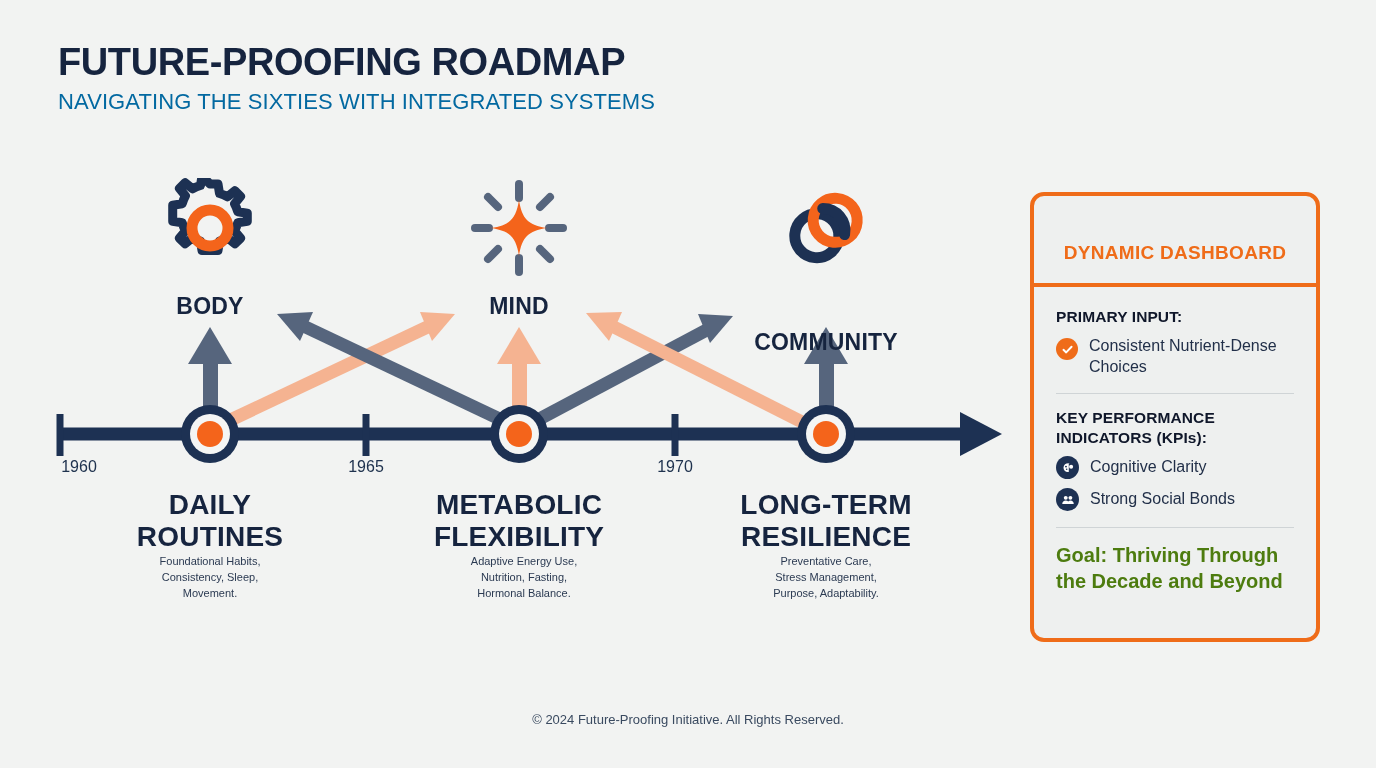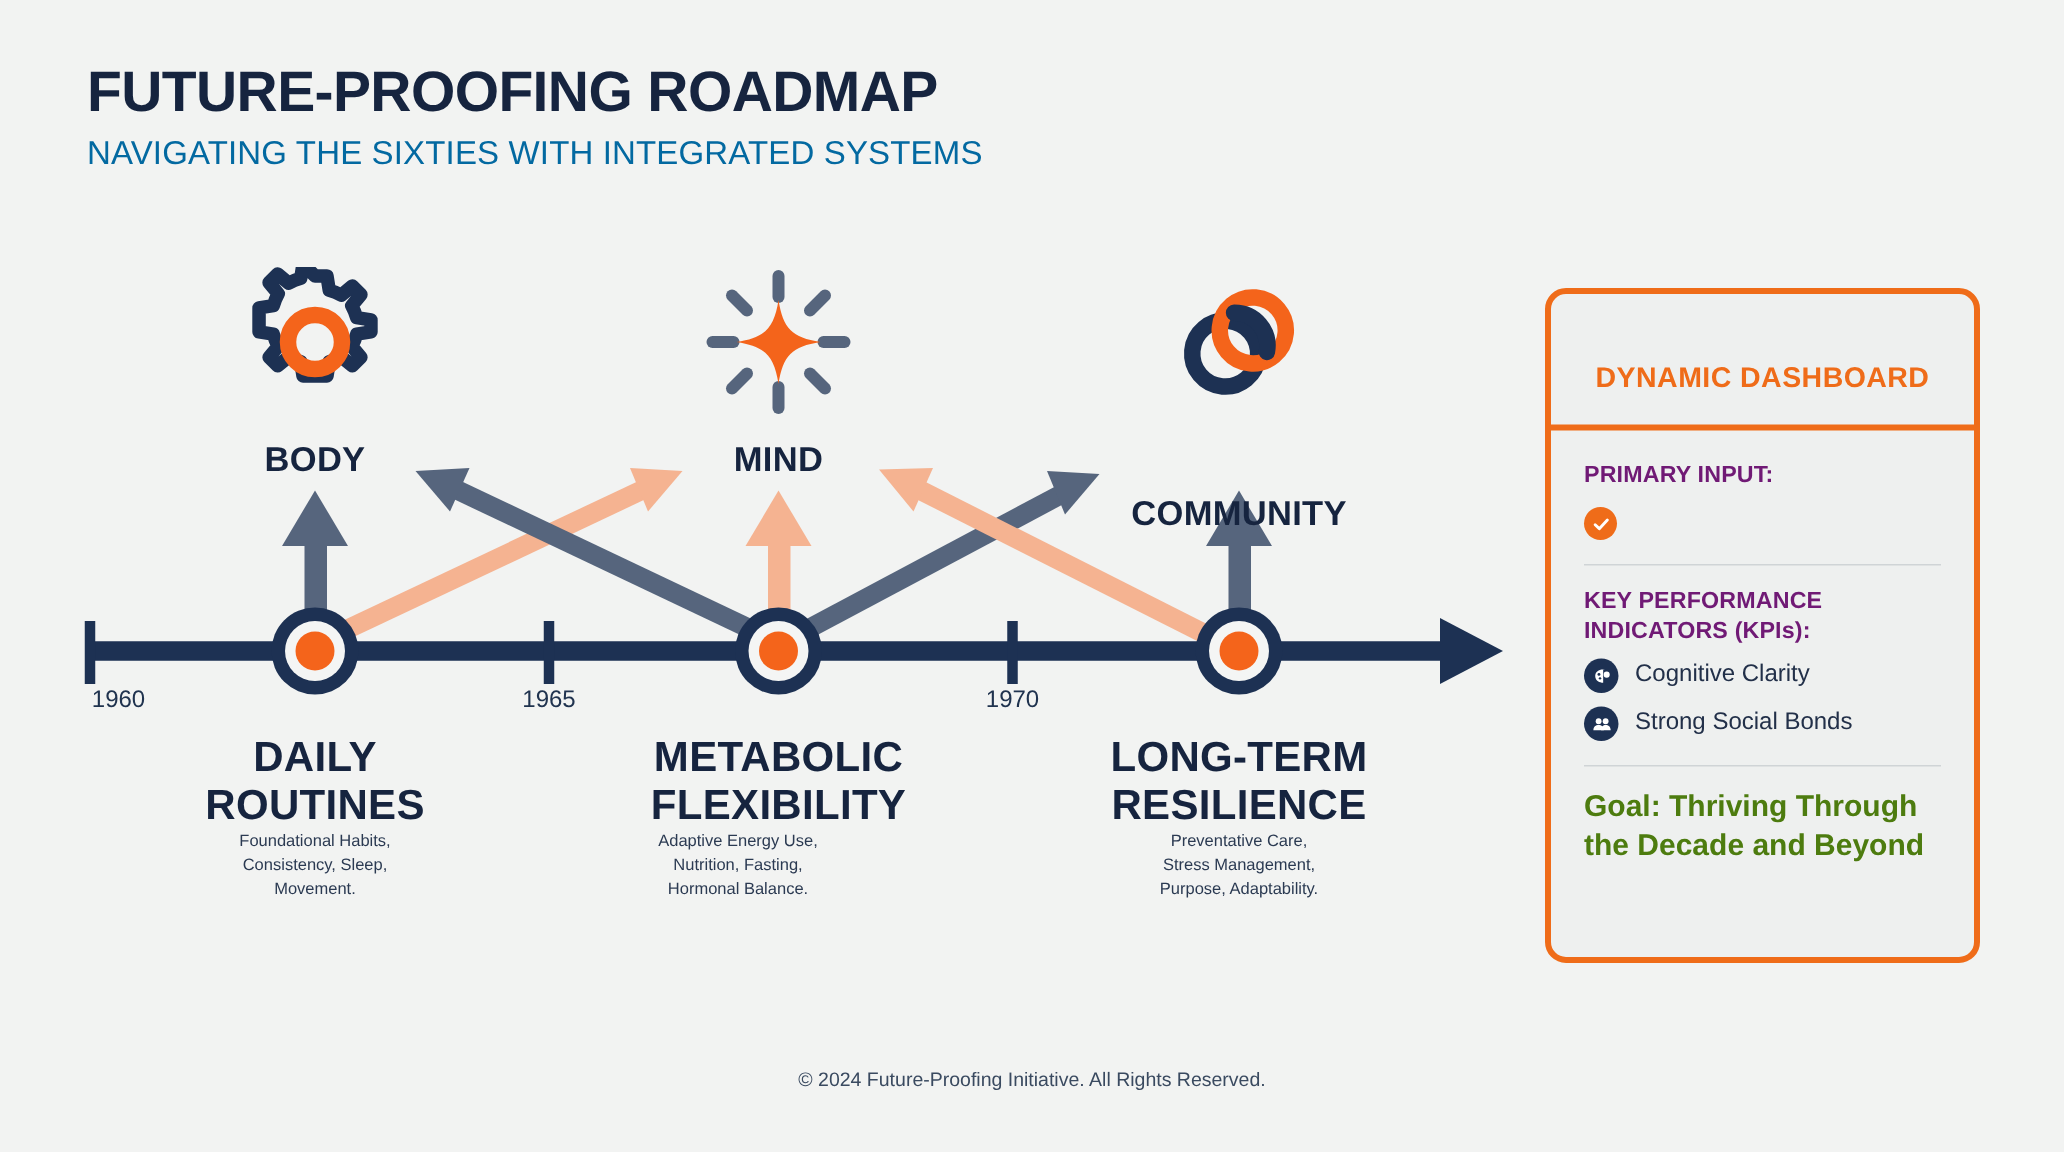--- a/index.html
+++ b/index.html
@@ -55,21 +55,21 @@
   }
   #dash-header {
     height: 64px; flex: none; display: flex; align-items: center;
     justify-content: center; border-bottom: 4px solid #ef6c19; margin-top: 27px;
   }
   #dash-title {
     color: #ef6c19; font-size: 19px; font-weight: bold; letter-spacing: 0.3px;
   }
   #dash-body { padding: 20px 22px 0 22px; flex: 1; }
   .dash-heading {
-    font-size: 15.5px; font-weight: bold; color: #701a75;
+    font-size: 15.5px; font-weight: bold; color: #0f172a;
     line-height: 1.25; letter-spacing: 0.1px;
   }
   .dash-row { display: flex; align-items: flex-start; gap: 11px; margin-top: 10px; }
   .dash-row-text { font-size: 16px; color: #223049; line-height: 1.28; }
   .check-badge {
     flex: none; width: 22px; height: 22px; border-radius: 50%;
     background: #ef6c19; margin-top: 2px;
     display: flex; align-items: center; justify-content: center;
   }
   .kpi-badge {
@@ -207,21 +207,21 @@
   <div class="stage-title" style="left:210px;top:489px;">DAILY
 ROUTINES</div>
   <div class="stage-title" style="left:519px;top:489px;">METABOLIC
 FLEXIBILITY</div>
   <div class="stage-title" style="left:826px;top:489px;">LONG-TERM
 RESILIENCE</div>
 
   <div class="stage-desc" style="left:210px;top:554px;">Foundational Habits,
 Consistency, Sleep,
 Movement.</div>
-  <div class="stage-desc" style="left:492px;top:554px;">Adaptive Energy Use,
+  <div class="stage-desc" style="left:524px;top:554px;">Adaptive Energy Use,
 Nutrition, Fasting,
 Hormonal Balance.</div>
   <div class="stage-desc" style="left:826px;top:554px;">Preventative Care,
 Stress Management,
 Purpose, Adaptability.</div>
 </div>
 
 <div id="dashboard">
   <div id="dash-header">
     <span id="dash-title">DYNAMIC DASHBOARD</span>
@@ -229,20 +229,21 @@
   <div id="dash-body">
 
     <div class="dash-heading">PRIMARY INPUT:</div>
 
     <div class="dash-row">
       <span class="check-badge">
         <svg width="13" height="13" viewBox="0 0 16 16">
           <path d="M3 8.4 L6.4 11.6 L13 4.6" fill="none" stroke="#ffffff" stroke-width="2.4" stroke-linecap="round" stroke-linejoin="round"></path>
         </svg>
       </span>
+      <span class="dash-row-text">Consistent Nutrient-Dense Choices</span>
     </div>
 
     <div class="divider"></div>
 
     <div class="dash-heading">KEY PERFORMANCE INDICATORS (KPIs):</div>
 
 
     <div class="kpi-row">
       <span class="kpi-badge">
         <svg width="14" height="14" viewBox="0 0 18 18">

